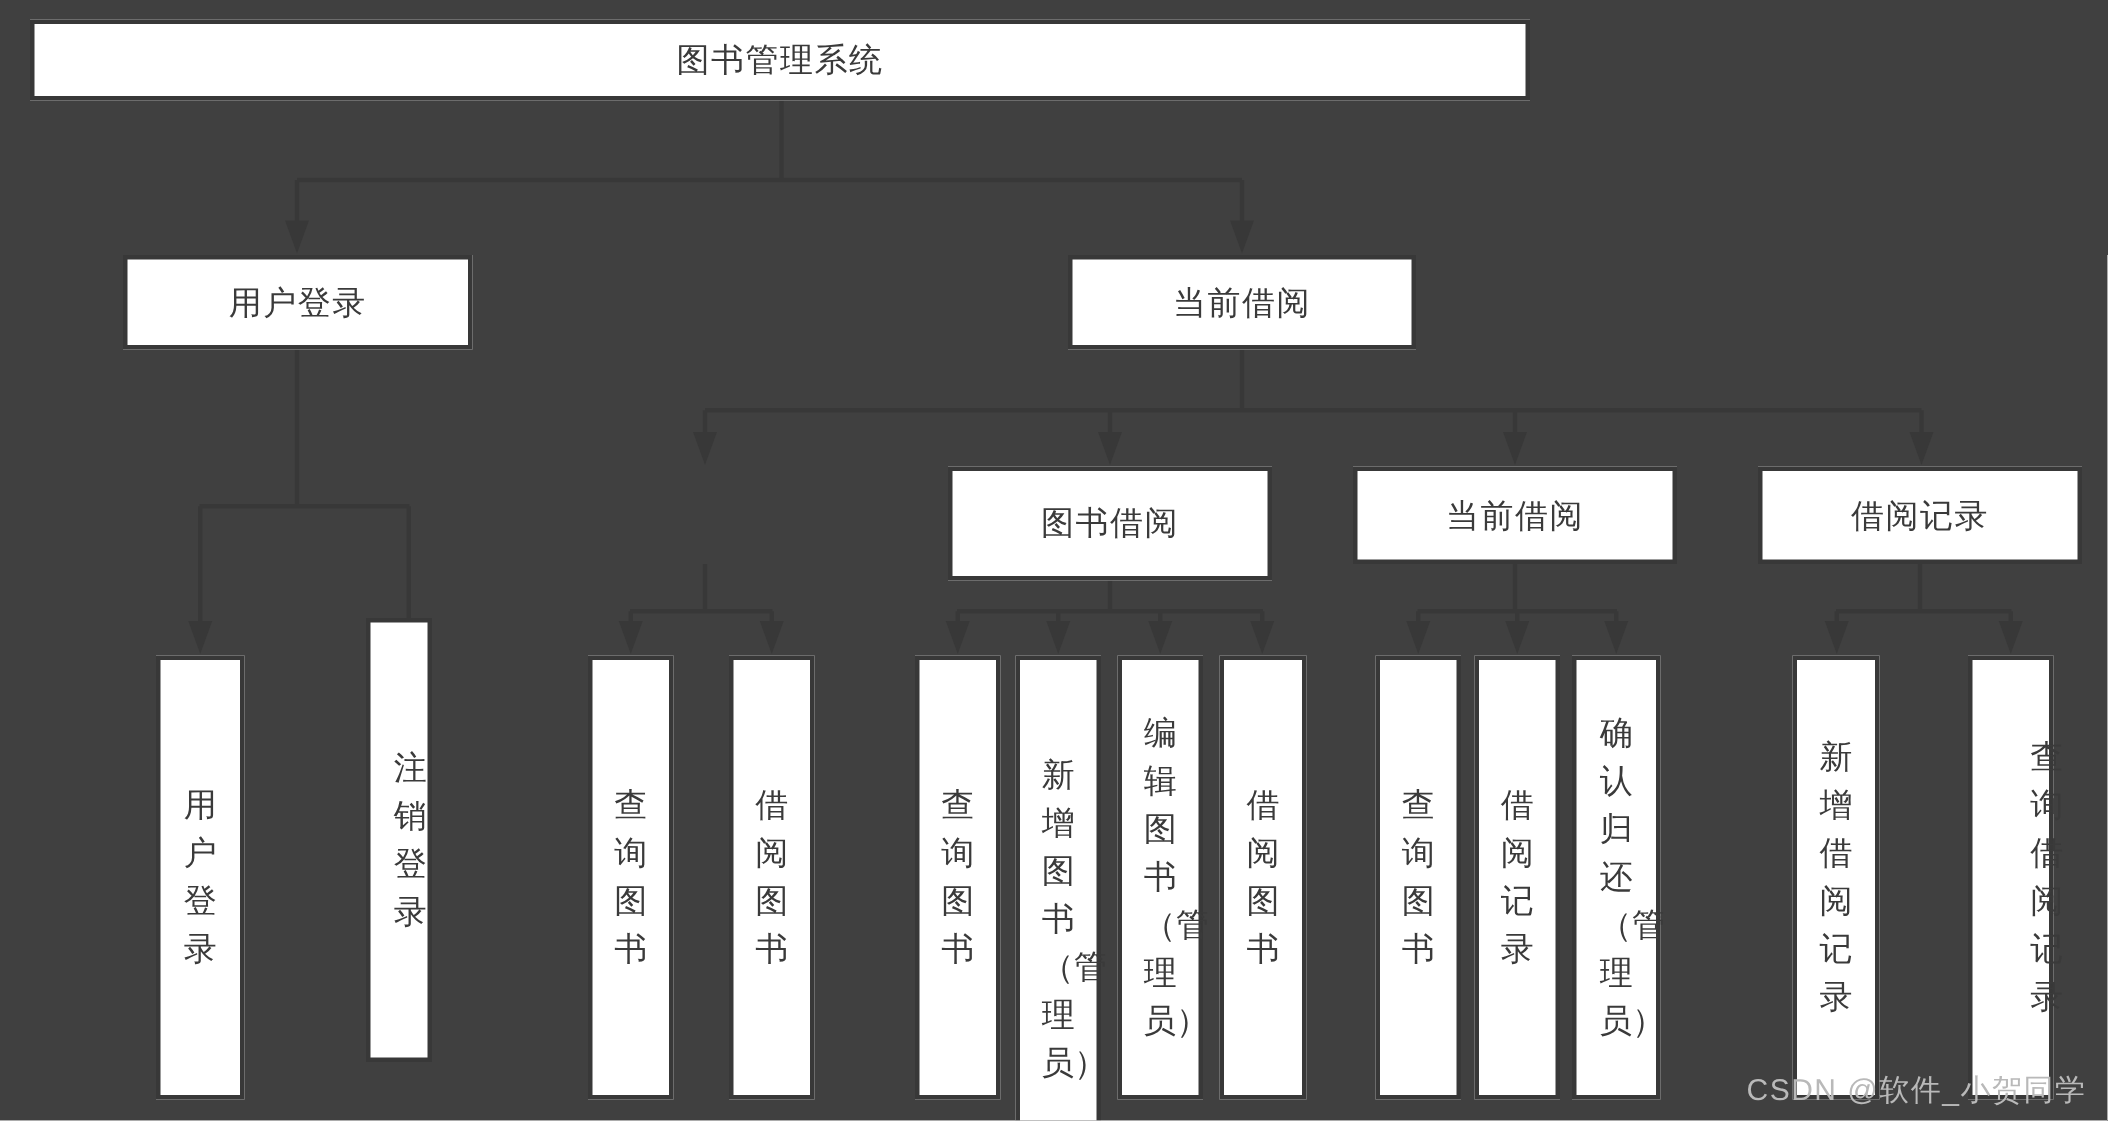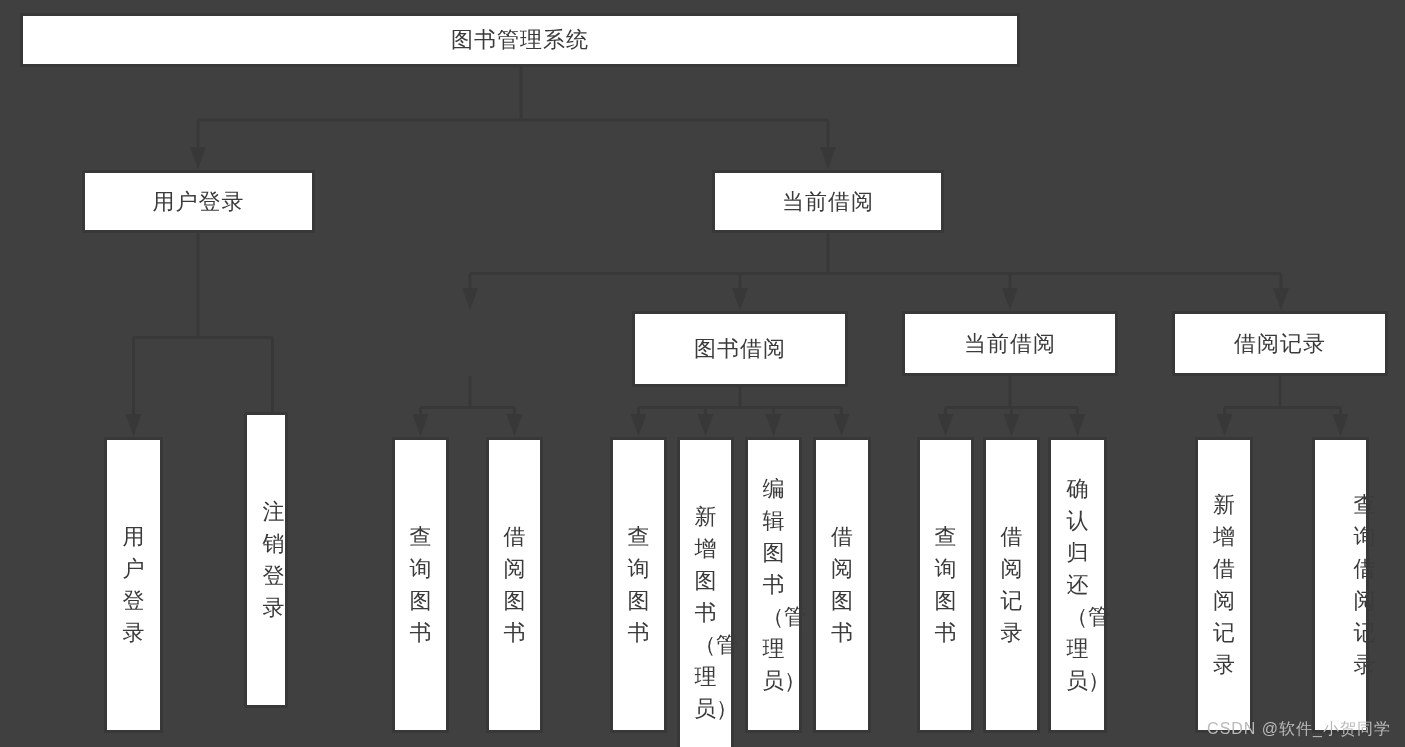--- a/index.html
+++ b/index.html
@@ -50,21 +50,21 @@
     font-size: 22px;
     line-height: 32px;
     text-align: center;
     word-break: break-all;
     white-space: normal;
   }
   .watermark {
     position: absolute;
     right: 14px;
     bottom: 7px;
-    font-size: 16px;
+    font-size: 20px;
     color: #b9b9b9;
     letter-spacing: 1px;
     z-index: 5;
     white-space: nowrap;
   }
 </style>
 </head>
 <body>
 
 <div id="stage">

